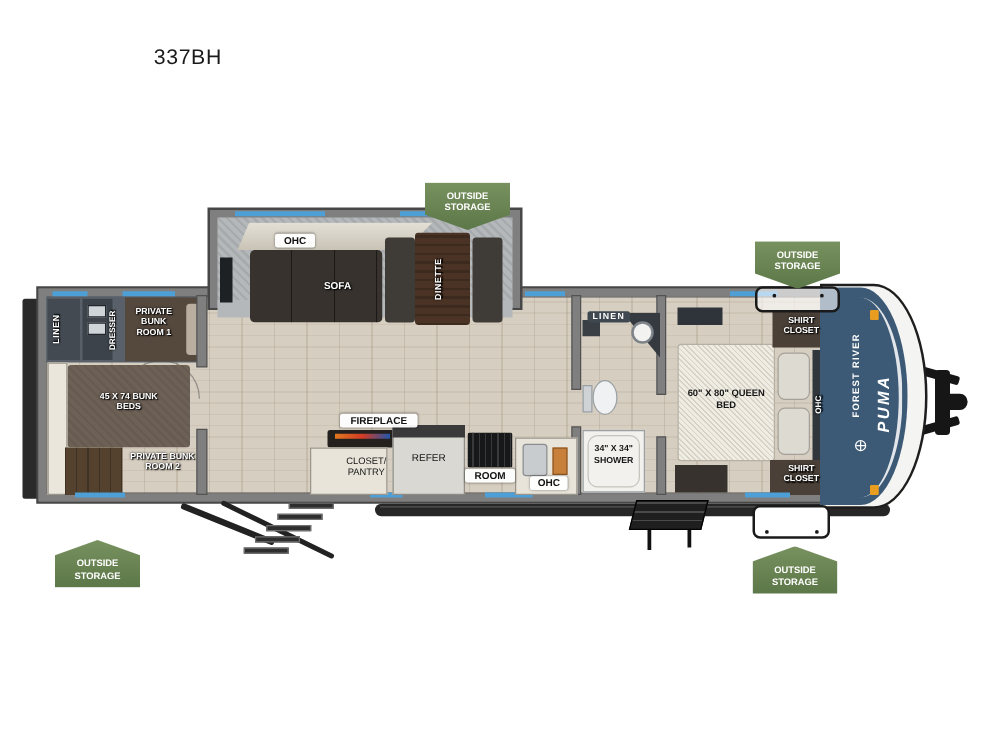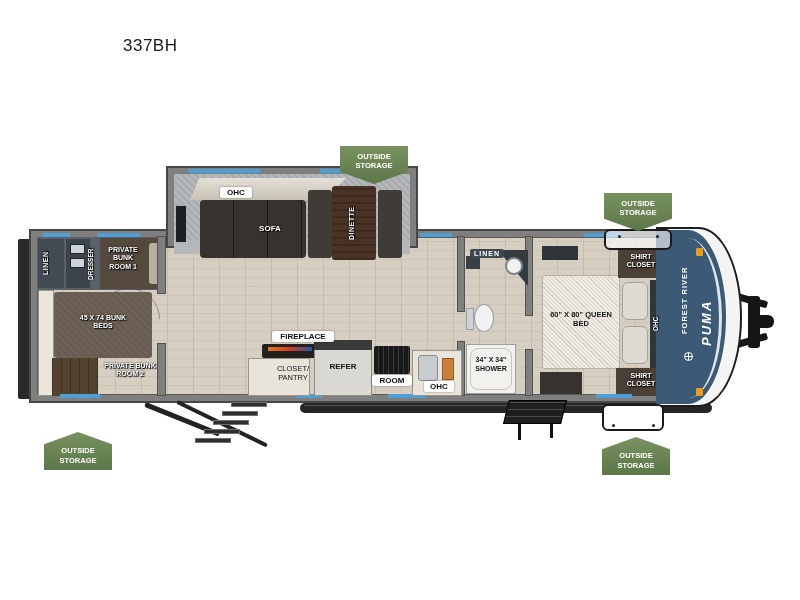--- a/index.html
+++ b/index.html
@@ -145,21 +145,21 @@
   <div class="win" style="left:388px;top:394px;width:38px;"></div>
   <div class="win" style="left:596px;top:394px;width:36px;"></div>
 
   <div style="left:262px;top:344px;width:70px;height:14px;background:#23201e;border-radius:2px;z-index:6;"></div>
   <div style="left:268px;top:347px;width:44px;height:4px;z-index:7;background:linear-gradient(90deg,#e07820,#d23b25,#2255aa);"></div>
   <div class="pill" style="left:272px;top:331px;width:62px;">FIREPLACE</div>
   <div class="cab" style="left:248px;top:358px;width:62px;height:38px;z-index:6;"></div>
   <div class="btxt" style="left:268px;top:364px;width:50px;font-size:7.5px;font-weight:normal;z-index:9;">CLOSET/ PANTRY</div>
   <div style="left:314px;top:340px;width:58px;height:56px;background:#d9d8d3;border:1px solid #8f8d86;z-index:6;"></div>
   <div style="left:314px;top:340px;width:58px;height:10px;background:#3a3a3a;z-index:7;"></div>
-  <div class="btxt" style="left:316px;top:362px;width:54px;font-size:8px;font-weight:bold;">REFER</div>
+  <div class="btxt" style="left:316px;top:362px;width:54px;font-size:8px;font-weight:normal;">REFER</div>
   <div style="left:374px;top:346px;width:36px;height:28px;background:#17181a;border-radius:2px;z-index:6;
               background-image:repeating-linear-gradient(90deg, transparent 0 4px, #3a3a3a 4px 5px);"></div>
   <div class="pill" style="left:372px;top:375px;width:40px;">ROOM</div>
   <div class="cab" style="left:412px;top:350px;width:50px;height:46px;z-index:6;"></div>
   <div style="left:418px;top:355px;width:20px;height:26px;background:#c9ccce;border:1px solid #8a8d90;border-radius:3px;z-index:7;"></div>
   <div style="left:442px;top:358px;width:12px;height:22px;background:#c77f3a;border:1px solid #8d5a28;z-index:7;"></div>
   <div class="pill" style="left:424px;top:381px;width:30px;">OHC</div>
 
   <div class="wall" style="left:458px;top:237px;width:6px;height:74px;z-index:4;"></div>
   <div class="wall" style="left:458px;top:342px;width:6px;height:53px;z-index:4;"></div>

